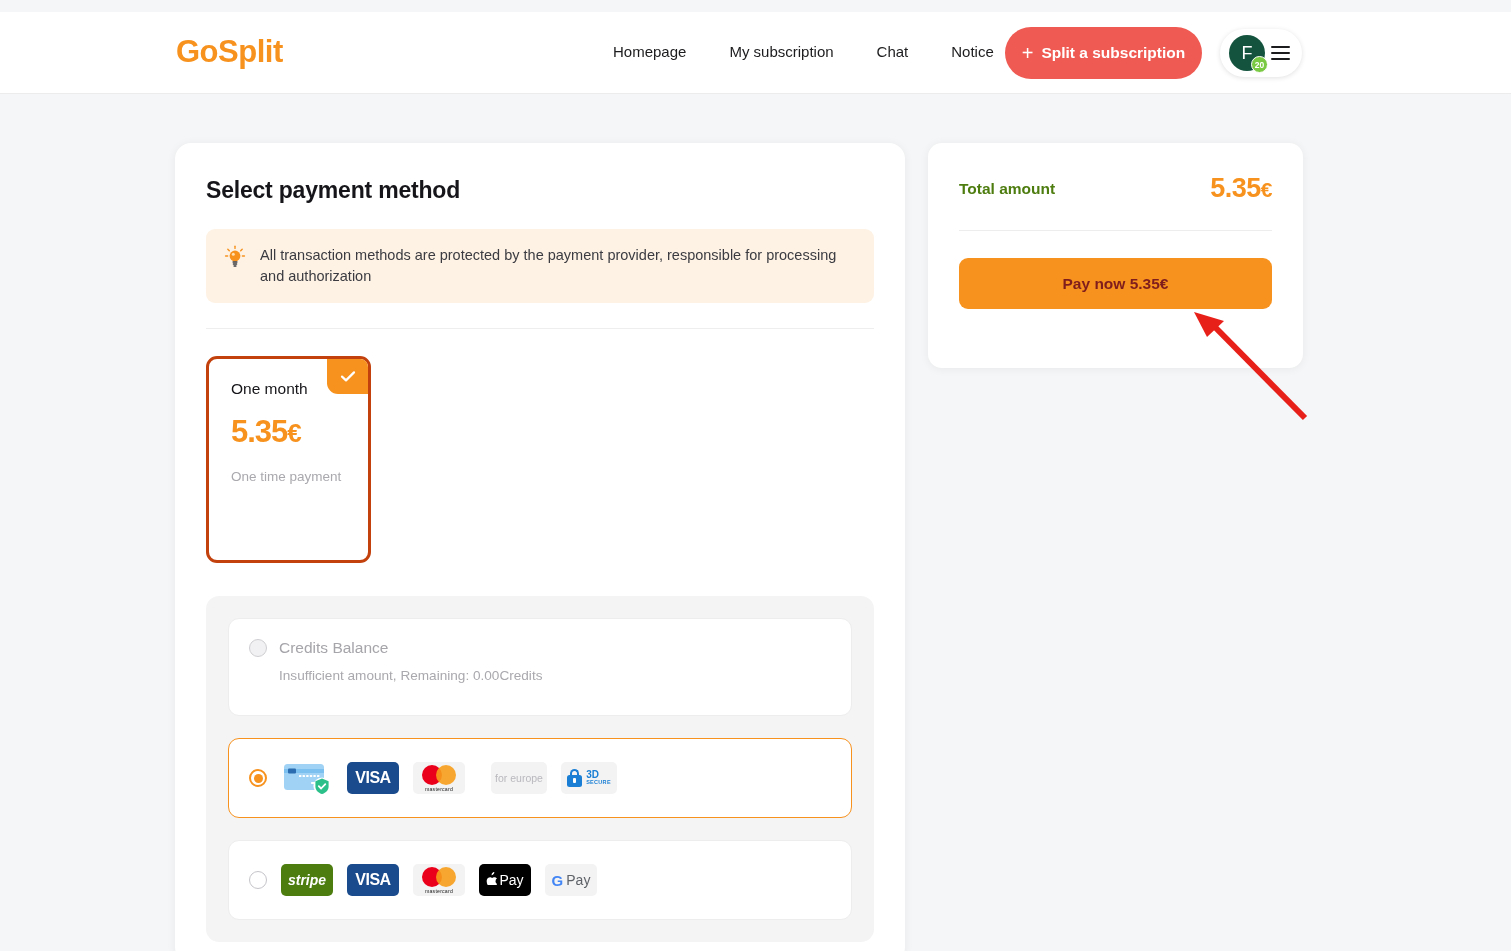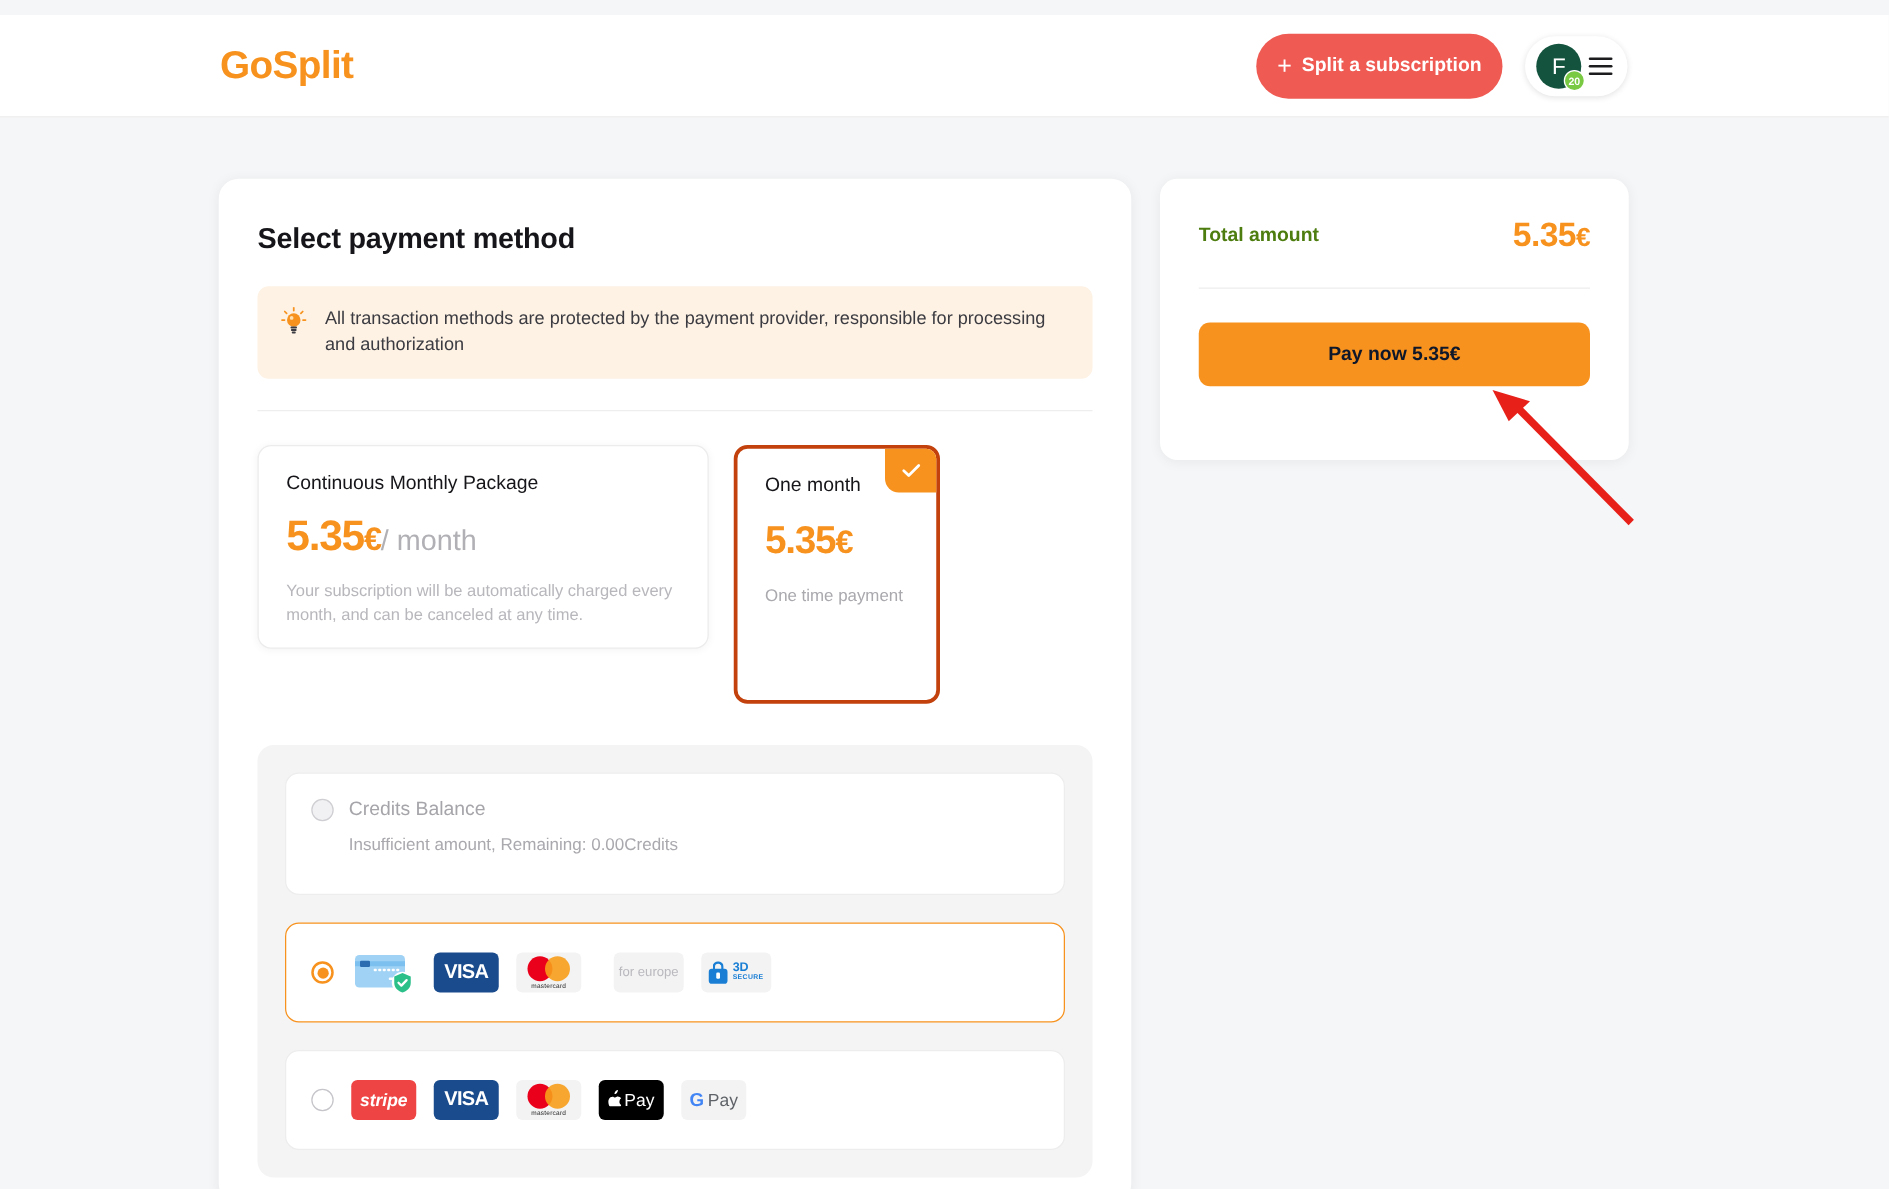--- a/index.html
+++ b/index.html
@@ -146,21 +146,21 @@
   .b-mc .t { font-size: 5.2px; color:#222; letter-spacing:.2px; }
   .b-eu { width: 56px; background:#f3f3f4; color:#b9b9be; font-size: 10.5px; margin-left: 12px; }
   .b-3ds { width: 56px; background:#f3f3f4; display:flex; gap:4px; }
   .b-3ds .lock { width: 15px; height: 18px; position:relative; }
   .b-3ds .lock .body { position:absolute; bottom:0; width:15px; height:12px; background:#1a7fd4; border-radius:2.5px; }
   .b-3ds .lock .shackle { position:absolute; top:0; left:3px; width:9px; height:8px; border:2.2px solid #1a7fd4; border-bottom:none; border-radius:5px 5px 0 0; }
   .b-3ds .lock .dot { position:absolute; bottom:4px; left:6px; width:3px; height:5px; background:#fff; border-radius:1px;}
   .b-3ds .tx { line-height:1; color:#1a7fd4; }
   .b-3ds .tx .l1 { font-size: 10px; font-weight: bold; display:block; }
   .b-3ds .tx .l2 { font-size: 5.5px; font-weight: bold; display:block; letter-spacing:.3px;}
-  .b-stripe { width: 52px; background:#ef4444; color:#fff; font-size: 14px; font-weight: bold; font-style: italic; }
+  .b-stripe { width: 52px; background:#4d7c0f; color:#fff; font-size: 14px; font-weight: bold; font-style: italic; }
   .b-apple { width: 52px; background:#000; color:#fff; font-size: 14px; font-weight: 500; display:flex; gap:2px;}
   .b-gpay { width: 52px; background:#f3f3f4; color:#5f6368; font-size: 14px; display:flex; gap:3px;}
   .b-gpay .g { font-weight: bold; font-size: 15px; }
 
   
   .summary {
     position: absolute; left: 928px; top: 143px;
     width: 375px; height: 225px;
     background:#fff; border-radius: 14px;
     box-shadow: 0 1px 10px rgba(0,0,0,.06);
@@ -168,31 +168,37 @@
   }
   .total-row { display:flex; align-items:center; justify-content:space-between; }
   .total-label { font-size: 15.5px; font-weight: bold; color:#4d7c0f; }
   .total-amt { font-size: 27px; font-weight: bold; color:#f7921e; letter-spacing:-0.5px; }
   .total-amt .eur { font-size: 21px; }
   .sum-div { margin-top: 26px; height:1px; background:#ededed; }
   .pay-btn {
     margin-top: 27px; width: 313px; height: 51px;
     background:#f7921e; border-radius: 9px;
     display:flex; align-items:center; justify-content:center;
-    color:#0f172a; font-size: 15.5px; font-weight: bold; cursor:pointer;
+    color:#7f1d1d; font-size: 15.5px; font-weight: bold; cursor:pointer;
   }
   
   .arrow { position:absolute; left:1150px; top:290px; width:200px; height:150px; pointer-events:none; }
 </style>
 </head>
 <body>
 
 <div class="header">
   <div class="logo">GoSplit</div>
 
+  <div class="nav">
+    <span class="nav-item">Homepage</span>
+    <span class="nav-item">My subscription</span>
+    <span class="nav-item">Chat</span>
+    <span class="nav-item">Notice</span>
+  </div>
 
   <div class="split-btn">
     <span class="plus">+</span>
     <span class="lbl">Split a subscription</span>
   </div>
 
   <div class="user-box">
     <div class="avatar">
       <span>F</span>
       <span class="badge">20</span>
@@ -225,27 +231,20 @@
         <rect x="9.4" y="20.2" width="3.2" height="1.5" rx="0.7" fill="#3b3b41"></rect>
       </svg>
     </span>
     <div class="txt">All transaction methods are protected by the payment provider, responsible for processing and authorization</div>
   </div>
 
   <div class="divider"></div>
 
   <div class="plans">
 
-    <div class="plan monthly">
-      <div class="plan-name">Continuous Monthly Package</div>
-      <div class="plan-price">
-        <span>5.35</span><span class="eur">€</span><span class="per">/ month</span>
-      </div>
-      <div class="plan-note">Your subscription will be automatically charged every month, and can be canceled at any time.</div>
-    </div>
 
     <div class="plan onemonth">
       <div class="check-corner">
         <svg width="16" height="13" viewBox="0 0 16 13">
           <path d="M2 6.6 L6 10.4 L14 2.4" fill="none" stroke="#ffffff" stroke-width="2.2" stroke-linecap="round" stroke-linejoin="round"></path>
         </svg>
       </div>
       <div class="plan-name">One month</div>
       <div class="plan-price">
         <span>5.35</span><span class="eur">€</span>

